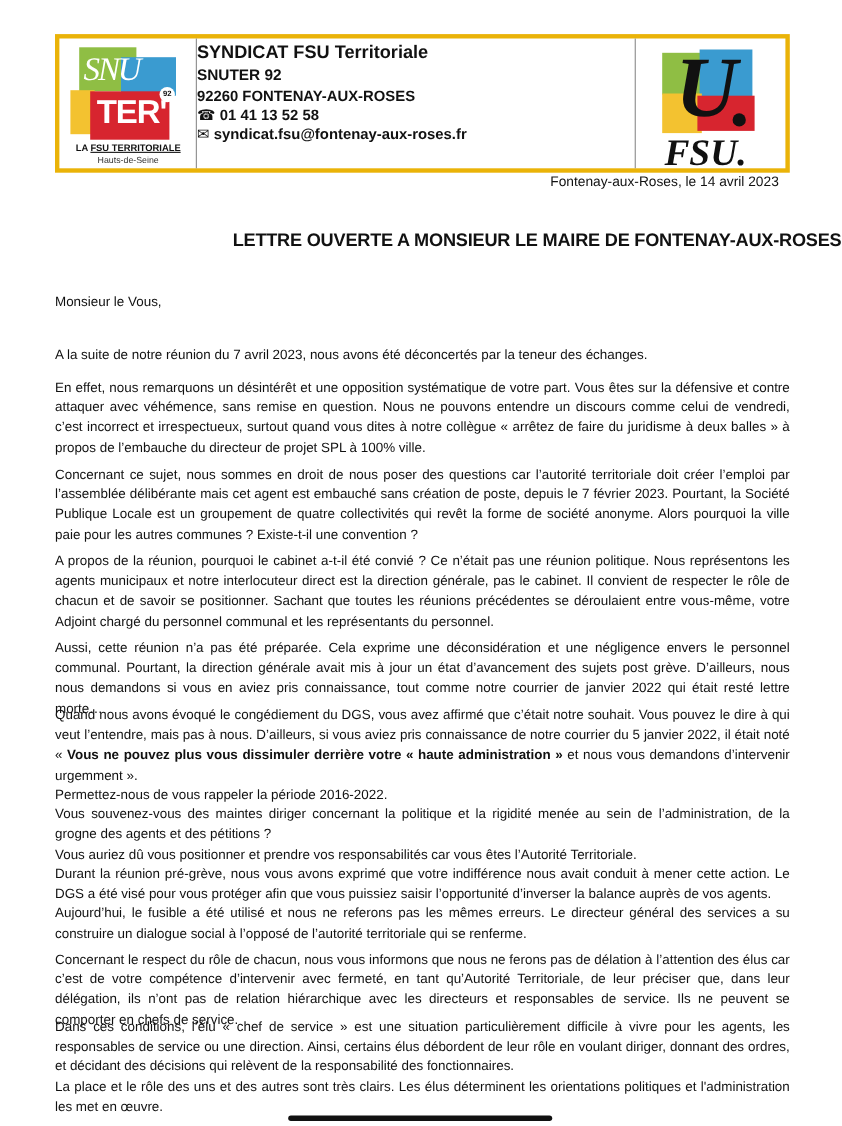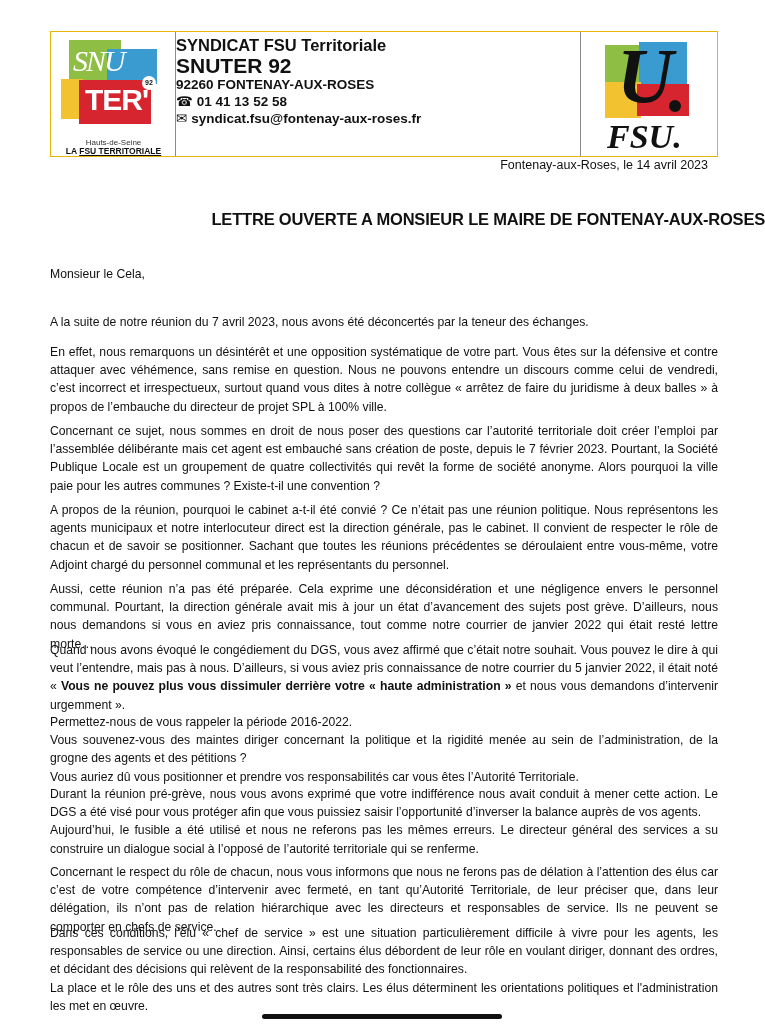--- a/index.html
+++ b/index.html
@@ -1,43 +1,43 @@
 <!DOCTYPE html>
 <html><head>
   <meta charset="utf-8">
   <style>
     * { box-sizing: border-box; margin: 0; padding: 0; }
     html, body { width: 765px; height: 1024px; background: #ffffff; overflow: hidden; }
     body { position: relative; font-family: "Liberation Sans", sans-serif; color: #111; }
 
     .header-table {
       position: absolute; left: 50px; top: 31px; width: 668px; height: 126px;
-      border: 1px solid #eab308; display: flex;
+      border: 4px solid #eab308; display: flex;
     }
     .cell-left { width: 125px; border-right: 1px solid #8a8a8a; position: relative; }
     .cell-center { flex: 1; border-right: 1px solid #8a8a8a; text-align: left; padding-top: 3px; }
     .cell-right { width: 136px; position: relative; }
 
     .org-line { font-family: "Liberation Sans", sans-serif; font-weight: bold; color: #111; line-height: 20px; }
     .org-name { font-size: 16.5px; line-height: 20px; }
-    .org-short { font-size: 21px; line-height: 21px; }
+    .org-short { font-size: 14px; line-height: 21px; }
     .org-addr { font-size: 13.5px; line-height: 17px; }
     .org-icon { font-weight: normal; margin-right: 4px; }
 
     
     .snu-logo { position: absolute; left: 0; top: 0; width: 125px; height: 126px; }
     .snu-logo .blk { position: absolute; }
     .snu-green { left: 18px; top: 8px; width: 52px; height: 40px; background: #8fbe44; }
     .snu-blue { left: 56px; top: 17px; width: 50px; height: 35px; background: #3a9bd0; }
     .snu-yellow { left: 10px; top: 47px; width: 22px; height: 40px; background: #f3c230; }
     .snu-red { left: 28px; top: 48px; width: 72px; height: 44px; background: #d7252f; }
     .snu-text-snu { position: absolute; left: 22px; top: 12px; font-family: "Liberation Serif", serif; font-style: italic; font-size: 30px; color: #fff; letter-spacing: -2px; }
     .snu-text-ter { position: absolute; left: 34px; top: 51px; font-family: "Liberation Sans", sans-serif; font-weight: bold; font-size: 30px; color: #fff; letter-spacing: -1px; }
     .snu-92 { position: absolute; left: 91px; top: 44px; width: 14px; height: 14px; border-radius: 50%; background: #fff; font-size: 7px; font-weight: bold; text-align: center; line-height: 14px; color: #111; }
-    .snu-caption { position: absolute; left: 0; width: 125px; top: 94px; text-align: center; font-size: 8.5px; font-weight: bold; color: #111; margin-top: 20px; }
+    .snu-caption { position: absolute; left: 0; width: 125px; top: 94px; text-align: center; font-size: 8.5px; font-weight: bold; color: #111; }
     .snu-caption .u { text-decoration: underline; }
     .snu-sub { position: absolute; left: 0; width: 125px; top: 106px; text-align: center; font-size: 8px; color: #333; }
 
     
     .fsu-logo { position: absolute; left: 0; top: 0; width: 136px; height: 126px; }
     .fsu-logo .blk { position: absolute; }
     .fsu-green { left: 24px; top: 13px; width: 40px; height: 38px; background: #8fbe44; }
     .fsu-blue { left: 58px; top: 10px; width: 48px; height: 44px; background: #3a9bd0; }
     .fsu-yellow { left: 24px; top: 50px; width: 36px; height: 36px; background: #f3c230; }
     .fsu-red { left: 56px; top: 52px; width: 52px; height: 32px; background: #d7252f; }
@@ -96,21 +96,21 @@
       <span class="fsu-dot"></span>
       <span class="fsu-word">FSU.</span>
     </div>
   </div>
 </div>
 
 <div class="date-line">Fontenay-aux-Roses, le 14 avril 2023</div>
 
 <div class="title">LETTRE OUVERTE A MONSIEUR LE MAIRE DE FONTENAY-AUX-ROSES</div>
 
-<div class="body-text" style="top:265px;">Monsieur le Cela,</div>
+<div class="body-text" style="top:265px;">Monsieur le Vous,</div>
 
 <div class="body-text" style="top:313px;">A la suite de notre réunion du 7 avril 2023, nous avons été déconcertés par la teneur des échanges.</div>
 
 <div class="body-text" style="top:343px;">En effet, nous remarquons un désintérêt et une opposition systématique de votre part. Vous êtes sur la défensive et contre attaquer avec véhémence, sans remise en question. Nous ne pouvons entendre un discours comme celui de vendredi, c’est incorrect et irrespectueux, surtout quand vous dites à notre collègue « arrêtez de faire du juridisme à deux balles » à propos de l’embauche du directeur de projet SPL à 100% ville.</div>
 
 <div class="body-text" style="top:422px;">Concernant ce sujet, nous sommes en droit de nous poser des questions car l’autorité territoriale doit créer l’emploi par l’assemblée délibérante mais cet agent est embauché sans création de poste, depuis le 7 février 2023. Pourtant, la Société Publique Locale est un groupement de quatre collectivités qui revêt la forme de société anonyme. Alors pourquoi la ville paie pour les autres communes ? Existe-t-il une convention ?</div>
 
 <div class="body-text" style="top:501px;">A propos de la réunion, pourquoi le cabinet a-t-il été convié ? Ce n’était pas une réunion politique. Nous représentons les agents municipaux et notre interlocuteur direct est la direction générale, pas le cabinet. Il convient de respecter le rôle de chacun et de savoir se positionner. Sachant que toutes les réunions précédentes se déroulaient entre vous-même, votre Adjoint chargé du personnel communal et les représentants du personnel.</div>
 
 <div class="body-text" style="top:580px;">Aussi, cette réunion n’a pas été préparée. Cela exprime une déconsidération et une négligence envers le personnel communal. Pourtant, la direction générale avait mis à jour un état d’avancement des sujets post grève. D’ailleurs, nous nous demandons si vous en aviez pris connaissance, tout comme notre courrier de janvier 2022 qui était resté lettre morte…</div>

